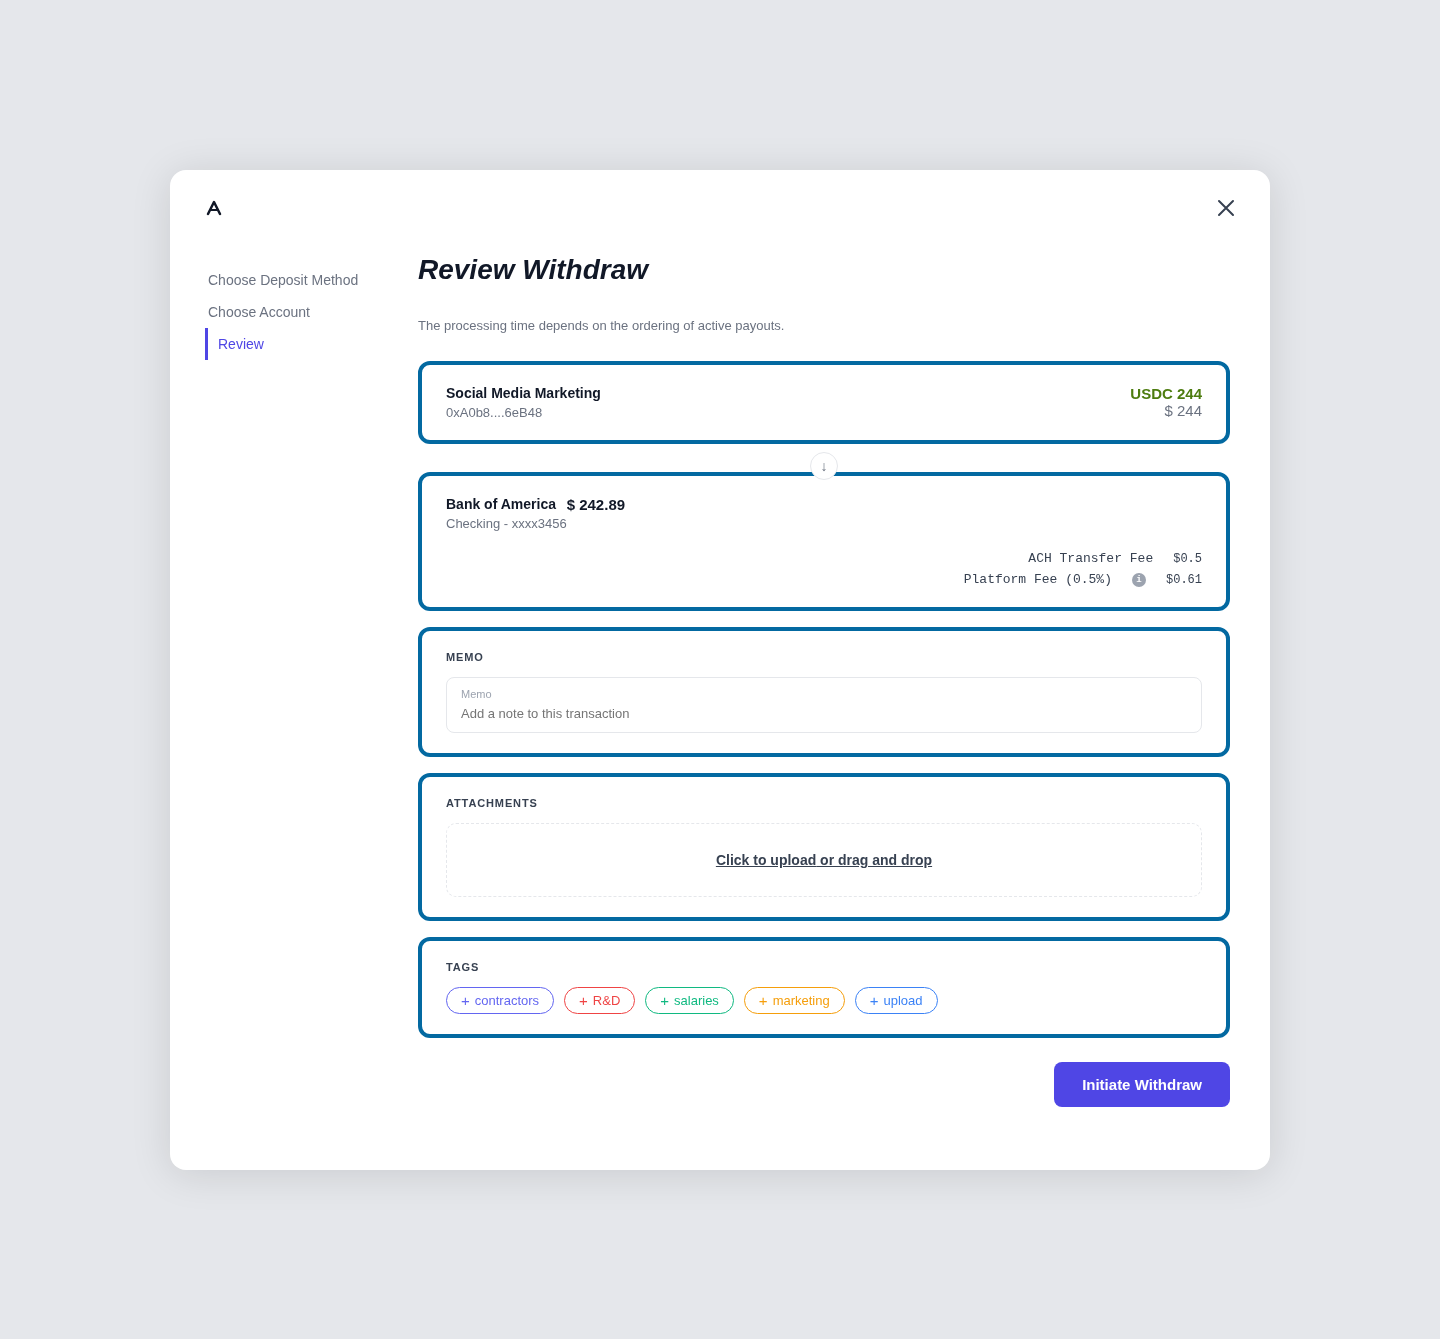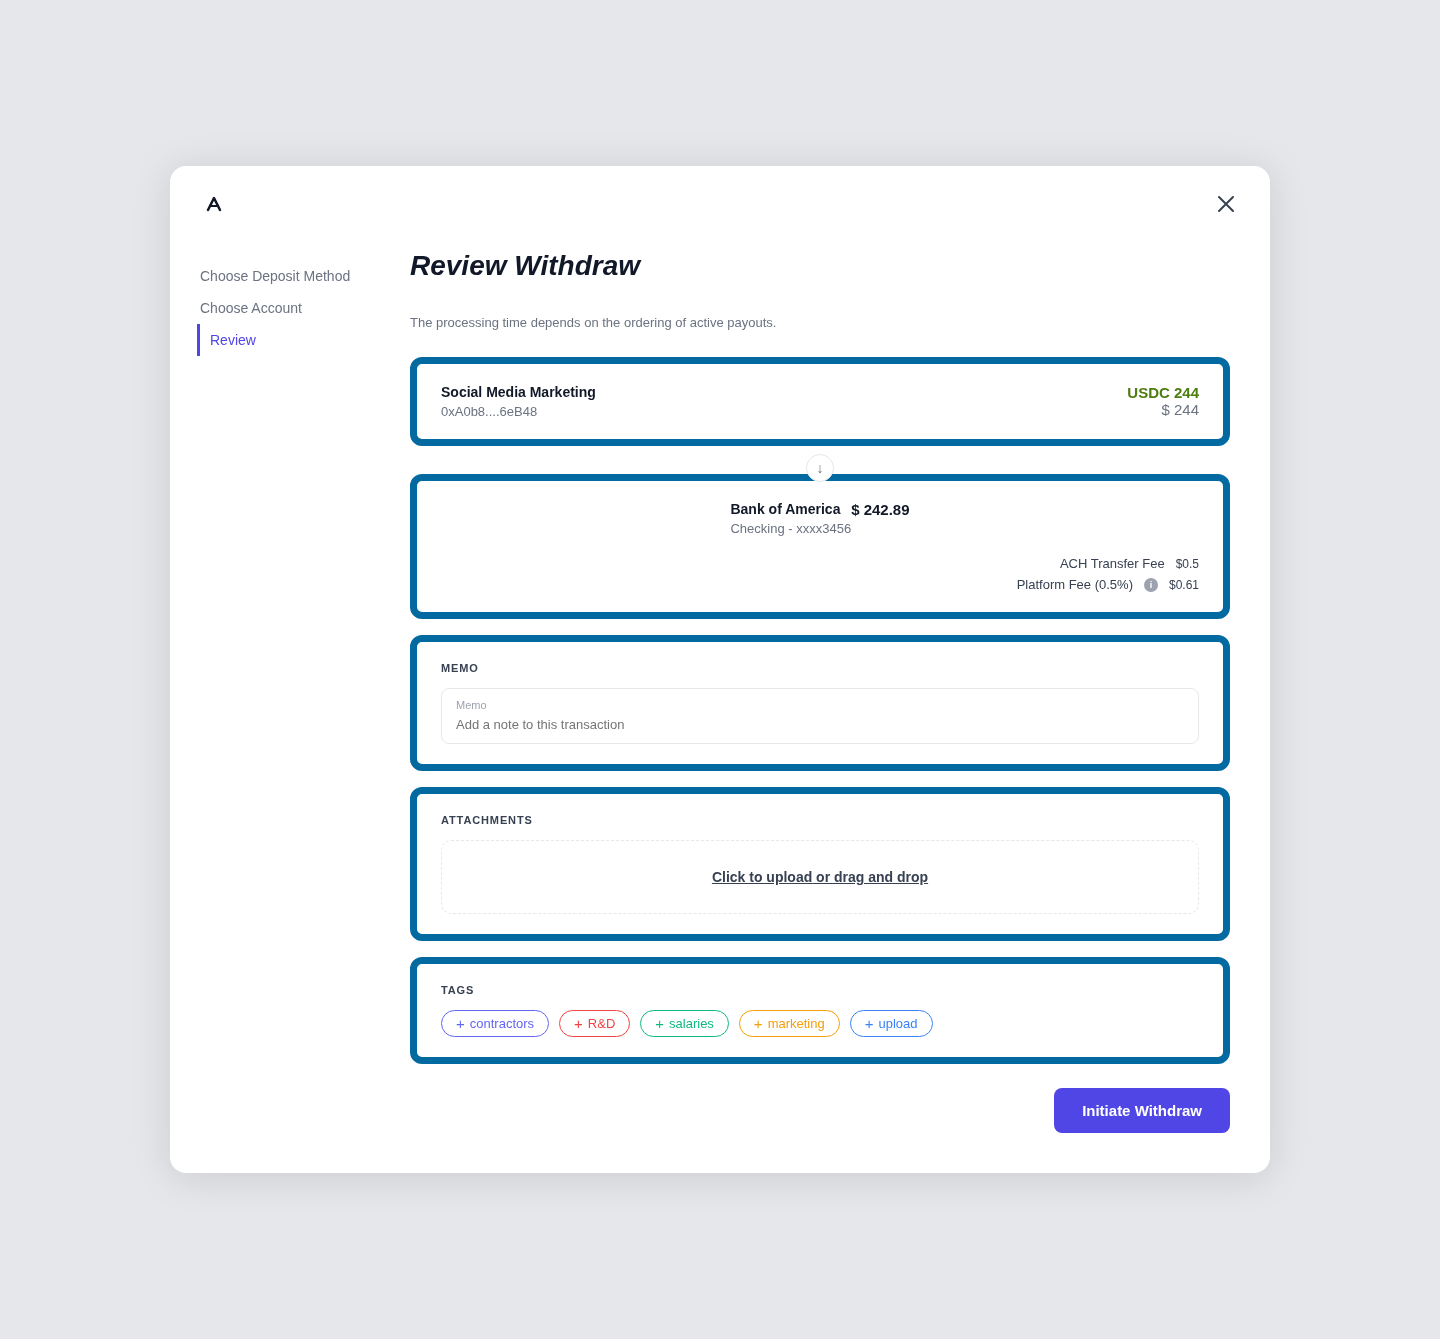--- a/index.html
+++ b/index.html
@@ -42,21 +42,21 @@
       color: #374151;
       font-size: 20px;
       display: flex;
       align-items: center;
       justify-content: center;
       width: 32px;
       height: 32px;
     }
     .modal-body {
       display: flex;
-      padding: 20px 0 40px 0;
+      padding: 20px 0 40px 8px;
     }
     .sidebar {
       width: 220px;
       flex-shrink: 0;
       padding: 10px 30px;
     }
     .sidebar-item {
       padding: 8px 0;
       font-size: 14px;
       color: #6b7280;
@@ -80,21 +80,21 @@
       margin-bottom: 10px;
       font-style: italic;
     }
     .page-desc {
       font-size: 13px;
       color: #6b7280;
       margin-bottom: 24px;
       line-height: 1.6;
     }
     .card {
-      border: 7px solid #0369a1;
+      border: 4px solid #0369a1;
       border-radius: 12px;
       margin-bottom: 16px;
       padding: 20px 24px;
       background: #fff;
     }
     .from-card {
       display: flex;
       justify-content: space-between;
       align-items: flex-start;
     }
@@ -146,34 +146,35 @@
       color: #111827;
       margin-bottom: 4px;
     }
     .to-card .bank-detail {
       font-size: 13px;
       color: #6b7280;
       margin-bottom: 14px;
     }
     .to-card-header {
       display: flex;
-      justify-content: center;
+      justify-content: flex-start;
       align-items: flex-start;
     }
     .to-right .to-amount {
       font-size: 15px;
       font-weight: 700;
       color: #111827;
     }
     .fee-row {
       display: flex;
       justify-content: flex-end;
       align-items: center;
-      gap: 11px;
+      gap: 20px;
       margin-top: 6px;
+      font-family: Liberation Mono, monospace;
     }
     .fee-label {
       font-size: 13px;
       color: #374151;
     }
     .fee-value {
       font-size: 12px;
       color: #374151;
       font-weight: 500;
     }

